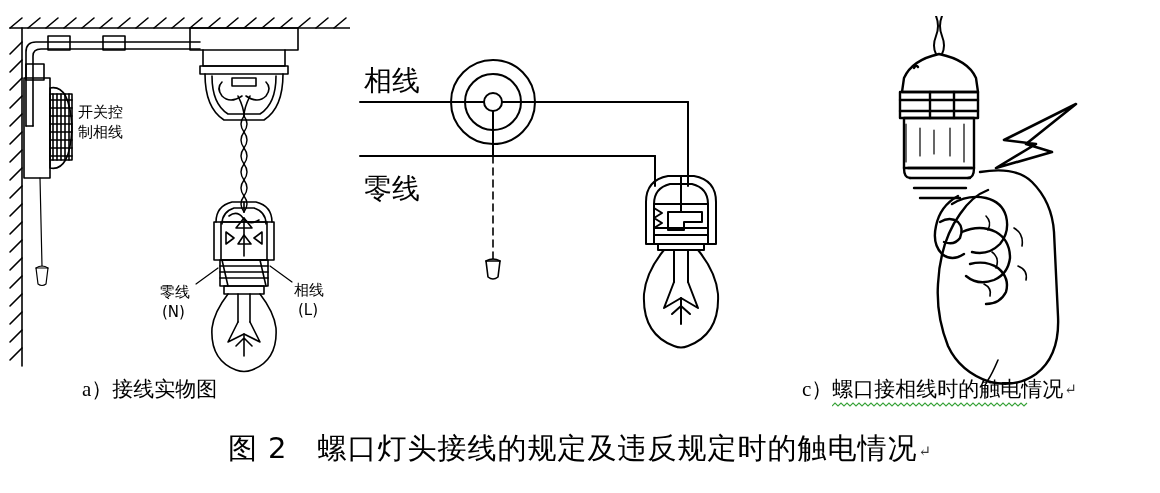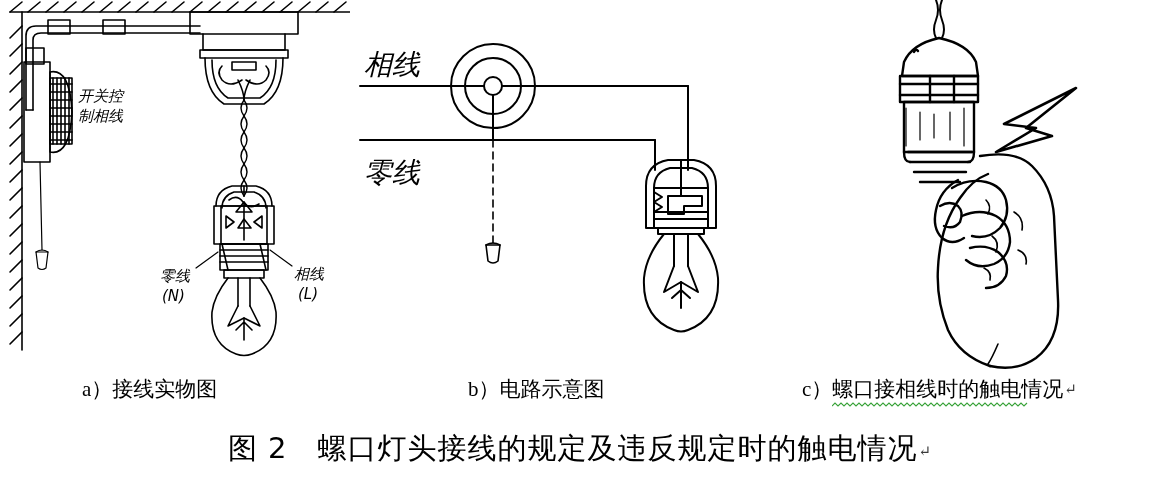--- a/index.html
+++ b/index.html
@@ -15,22 +15,21 @@
     overflow: hidden;
     position: relative;
   }
   #figure-root {
     position: relative;
     width: 1160px;
     height: 493px;
   }
   .panel {
     position: absolute;
-    top: 0;
-    font-style: italic;
+    top: 16px;
   }
   #panel-a { left: 0;   width: 350px; height: 370px; text-align: center; }
   #panel-b { left: 350px; width: 420px; height: 370px; }
   #panel-c { left: 840px; width: 320px; height: 370px; }
 
   .panel svg, .caption-row svg { display: block; }
 
   .caption-row {
     position: absolute;
     left: 0;
@@ -369,23 +368,20 @@
           <path d="M158 344 q-6 14 -10 20" stroke-width="1.6"></path>
         </g>
       </g>
     </svg>
   </div>
 
   <div class="caption-row">
     <div class="caption" id="caption-a">
       <span class="latin">a）</span><span class="label-cn">接线实物图</span>
     </div>
-    <div class="caption" id="caption-b">
-      <span class="latin">b）</span><span class="label-cn">电路示意图</span>
-    </div>
     <div class="caption spell" id="caption-c">
       <span class="latin">c）</span><span class="label-cn">螺口接相线时的触电情况</span><span class="pilcrow">↵</span>
       <svg class="squiggle" viewBox="0 0 196 5" preserveAspectRatio="none">
         <path d="M0 4 L3 1 L6 4 L9 1 L12 4 L15 1 L18 4 L21 1 L24 4 L27 1 L30 4 L33 1 L36 4 L39 1 L42 4 L45 1 L48 4 L51 1 L54 4 L57 1 L60 4 L63 1 L66 4 L69 1 L72 4 L75 1 L78 4 L81 1 L84 4 L87 1 L90 4 L93 1 L96 4 L99 1 L102 4 L105 1 L108 4 L111 1 L114 4 L117 1 L120 4 L123 1 L126 4 L129 1 L132 4 L135 1 L138 4 L141 1 L144 4 L147 1 L150 4 L153 1 L156 4 L159 1 L162 4 L165 1 L168 4 L171 1 L174 4 L177 1 L180 4 L183 1 L186 4 L189 1 L192 4 L195 1" fill="none" stroke="#3aa33a" stroke-width="1.1"></path>
       </svg>
     </div>
   </div>
 
   <div class="figure-title">
     <span class="label-cn">图 2</span><span>　</span><span class="label-cn">螺口灯头接线的规定及违反规定时的触电情况</span><span class="pilcrow">↵</span>

